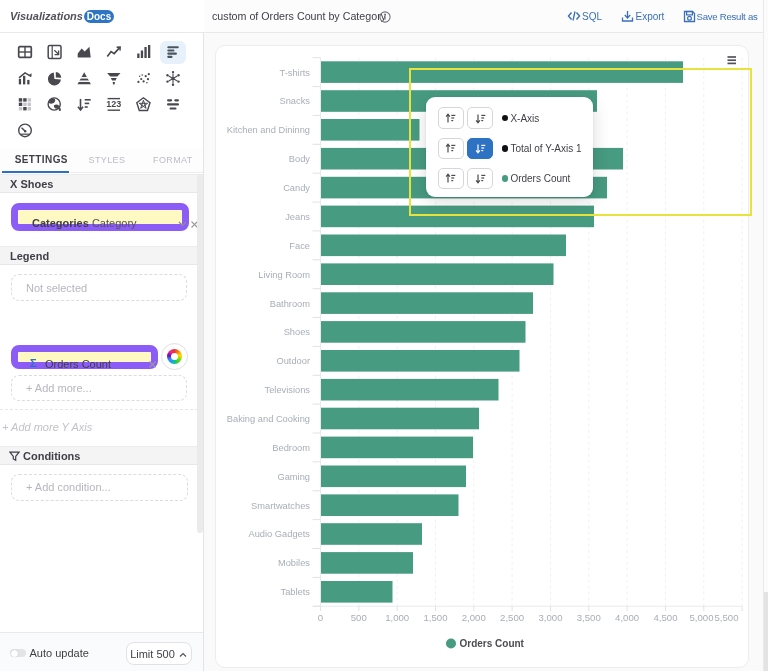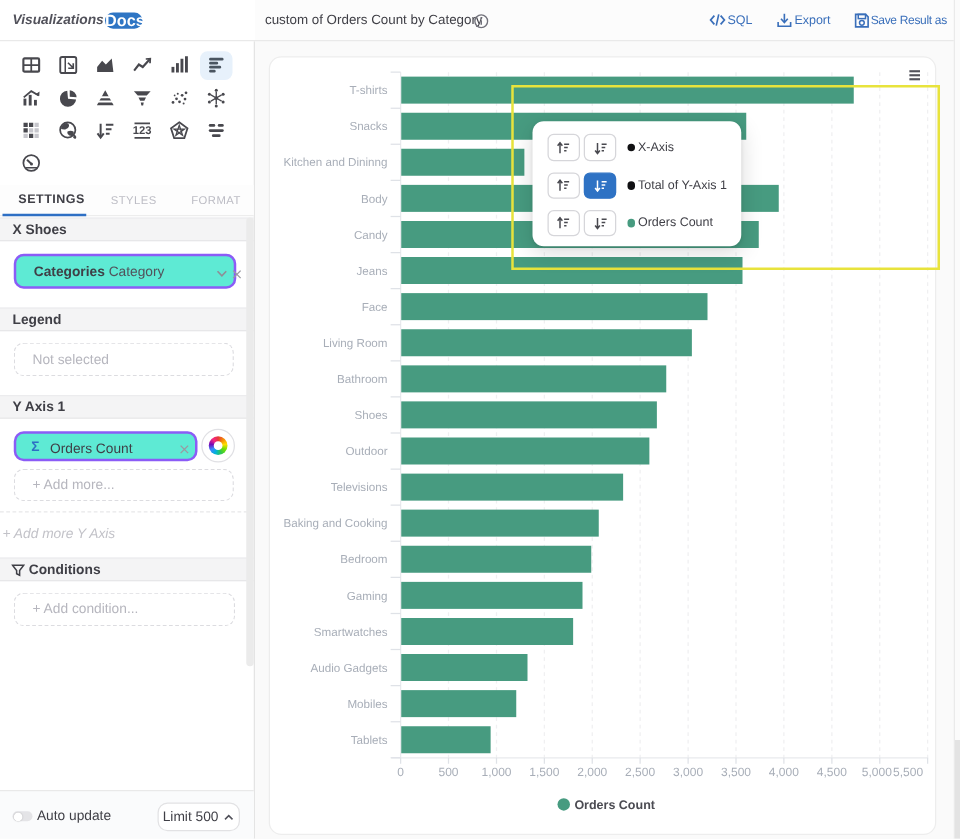--- a/index.html
+++ b/index.html
@@ -6,28 +6,28 @@
 html,body { width:768px; height:671px; overflow:hidden; background:#fafafa;
   font-family:"Liberation Sans", sans-serif; }
 .abs { position:absolute; }
 #page { position:relative; width:768px; height:671px; }
 
 #leftpanel { left:0; top:0; width:204px; height:671px; background:#fff;
   border-right:1px solid #e4e4e4; }
 #lp-header { left:0; top:0; width:204px; height:33px; border-bottom:1px solid #e9e9e9; background:#fff;}
 #lp-title { left:10px; top:10px; font-size:11px; font-weight:bold; color:#52525b;font-style:italic; }
 #docs-pill { left:84px; top:10px; width:30px; height:13px; background:#2e75c4;
-  border-radius:7px; color:#fff; font-size:13px; font-weight:bold; text-align:center; line-height:13px; }
+  border-radius:7px; color:#fff; font-size:10px; font-weight:bold; text-align:center; line-height:13px; }
 
 #tabbar { left:0; top:148px; width:203px; height:25px; background:#fdfdfd; border-bottom:1px solid #ededed;}
 .tab { position:absolute; top:155px; font-size:9px; letter-spacing:0.4px; color:#bcbcc4; }
 #tab-underline { left:2px; top:170.5px; width:67px; height:2.5px; background:#2e6fc4; }
 .band { left:0; width:203px; height:19px; background:#f4f4f5; border-top:1px solid #ececee;
   border-bottom:1px solid #e7e7e9; font-size:11px; font-weight:bold; color:#3f3f46; line-height:18px; padding-left:10px;}
-.selbox { border:2px solid #8b5cf6; border-radius:8px; background:#5eead4; }
+.selbox { border:7px solid #8b5cf6; border-radius:8px; background:#fef9c3; }
 .dashbox { border:1px dashed #dcdce0; border-radius:8px; background:#fff; font-size:11px; color:#b6b6be; }
 
 #lp-bottom { left:0; top:632px; width:203px; height:39px; background:#fafbfc; border-top:1px solid #e9e9e9; }
 
 #topbar { left:204px; top:0; width:564px; height:33px; background:#fcfcfc; border-bottom:1px solid #e9e9e9; }
 #chart-title { left:212px; top:10px; font-size:11px; color:#3f3f46; }
 .toplink { font-size:10px; color:#3a6fba; white-space:nowrap; }
 #card { left:215px; top:45px; width:534px; height:623px; background:#fff;
   border:1px solid #ededed; border-radius:10px; }
 
@@ -367,21 +367,20 @@
 </svg>
 
   <div class="abs" id="tabbar"></div>
   <div class="tab" style="left:14.7px; top:154px; font-size:10px; font-weight:bold; color:#3f3f46;">SETTINGS</div>
   <div class="tab" style="left:88.5px;">STYLES</div>
   <div class="tab" style="left:153px;">FORMAT</div>
   <div class="abs" id="tab-underline"></div>
 
   <div class="abs band" style="top:173.5px;">X Shoes</div>
   <div class="abs band" style="top:246px;">Legend</div>
-  <div class="abs band" style="top:316px;">Y Axis 1</div>
   <div class="abs band" style="top:445.5px;" id="cond-band"><span style="margin-left:13px;">Conditions</span>
     <svg class="abs" style="left:9px;top:4px" width="11" height="11" viewBox="0 0 11 11">
         <path d="M1,1.2 L10,1.2 L6.7,5.4 L6.7,9.2 L4.3,8 L4.3,5.4 Z" fill="none" stroke="#3f3f46" stroke-width="1.2"></path>
       </svg>
   </div>
 
   <div class="abs selbox" style="left:11px; top:203px; width:178px; height:28px;">
     <span class="abs" style="left:14px; top:7px; font-size:11px; color:#3f3f46; font-weight:bold;">Categories <span style="font-weight:normal; color:#52525b;">Category</span></span>
     <svg class="abs" style="left:159.5px;top:11px" width="9" height="6" viewBox="0 0 9 6">
         <path d="M1,1 L4.5,4.6 L8,1" fill="none" stroke="#8e8e96" stroke-width="1.3"></path>

